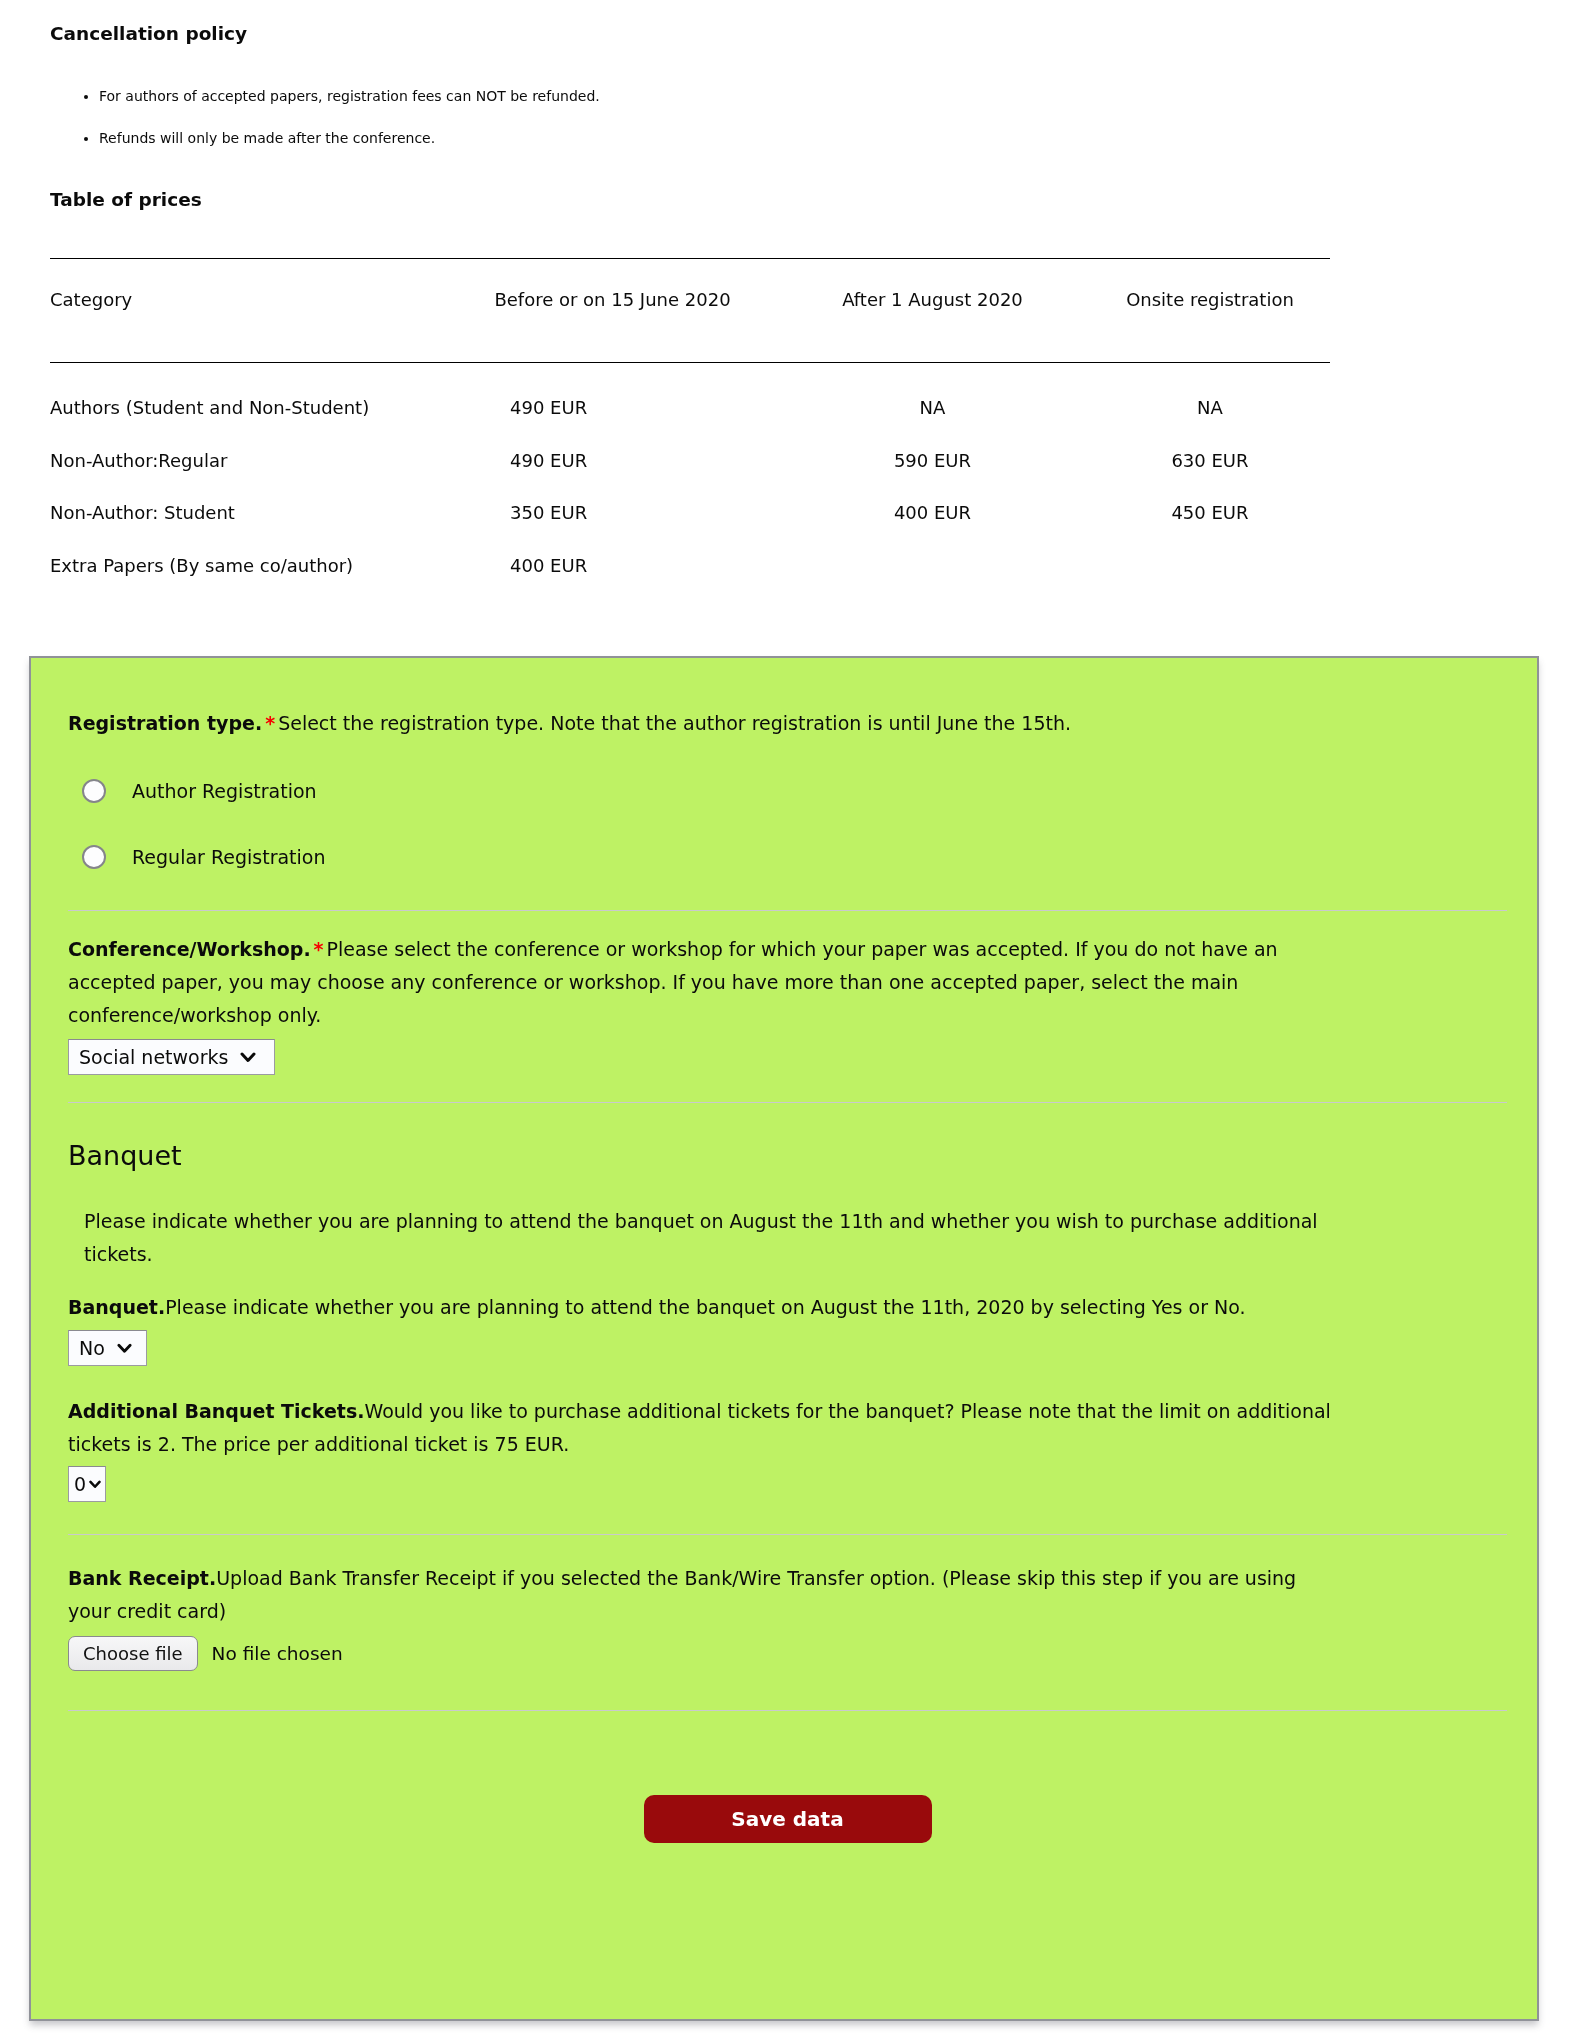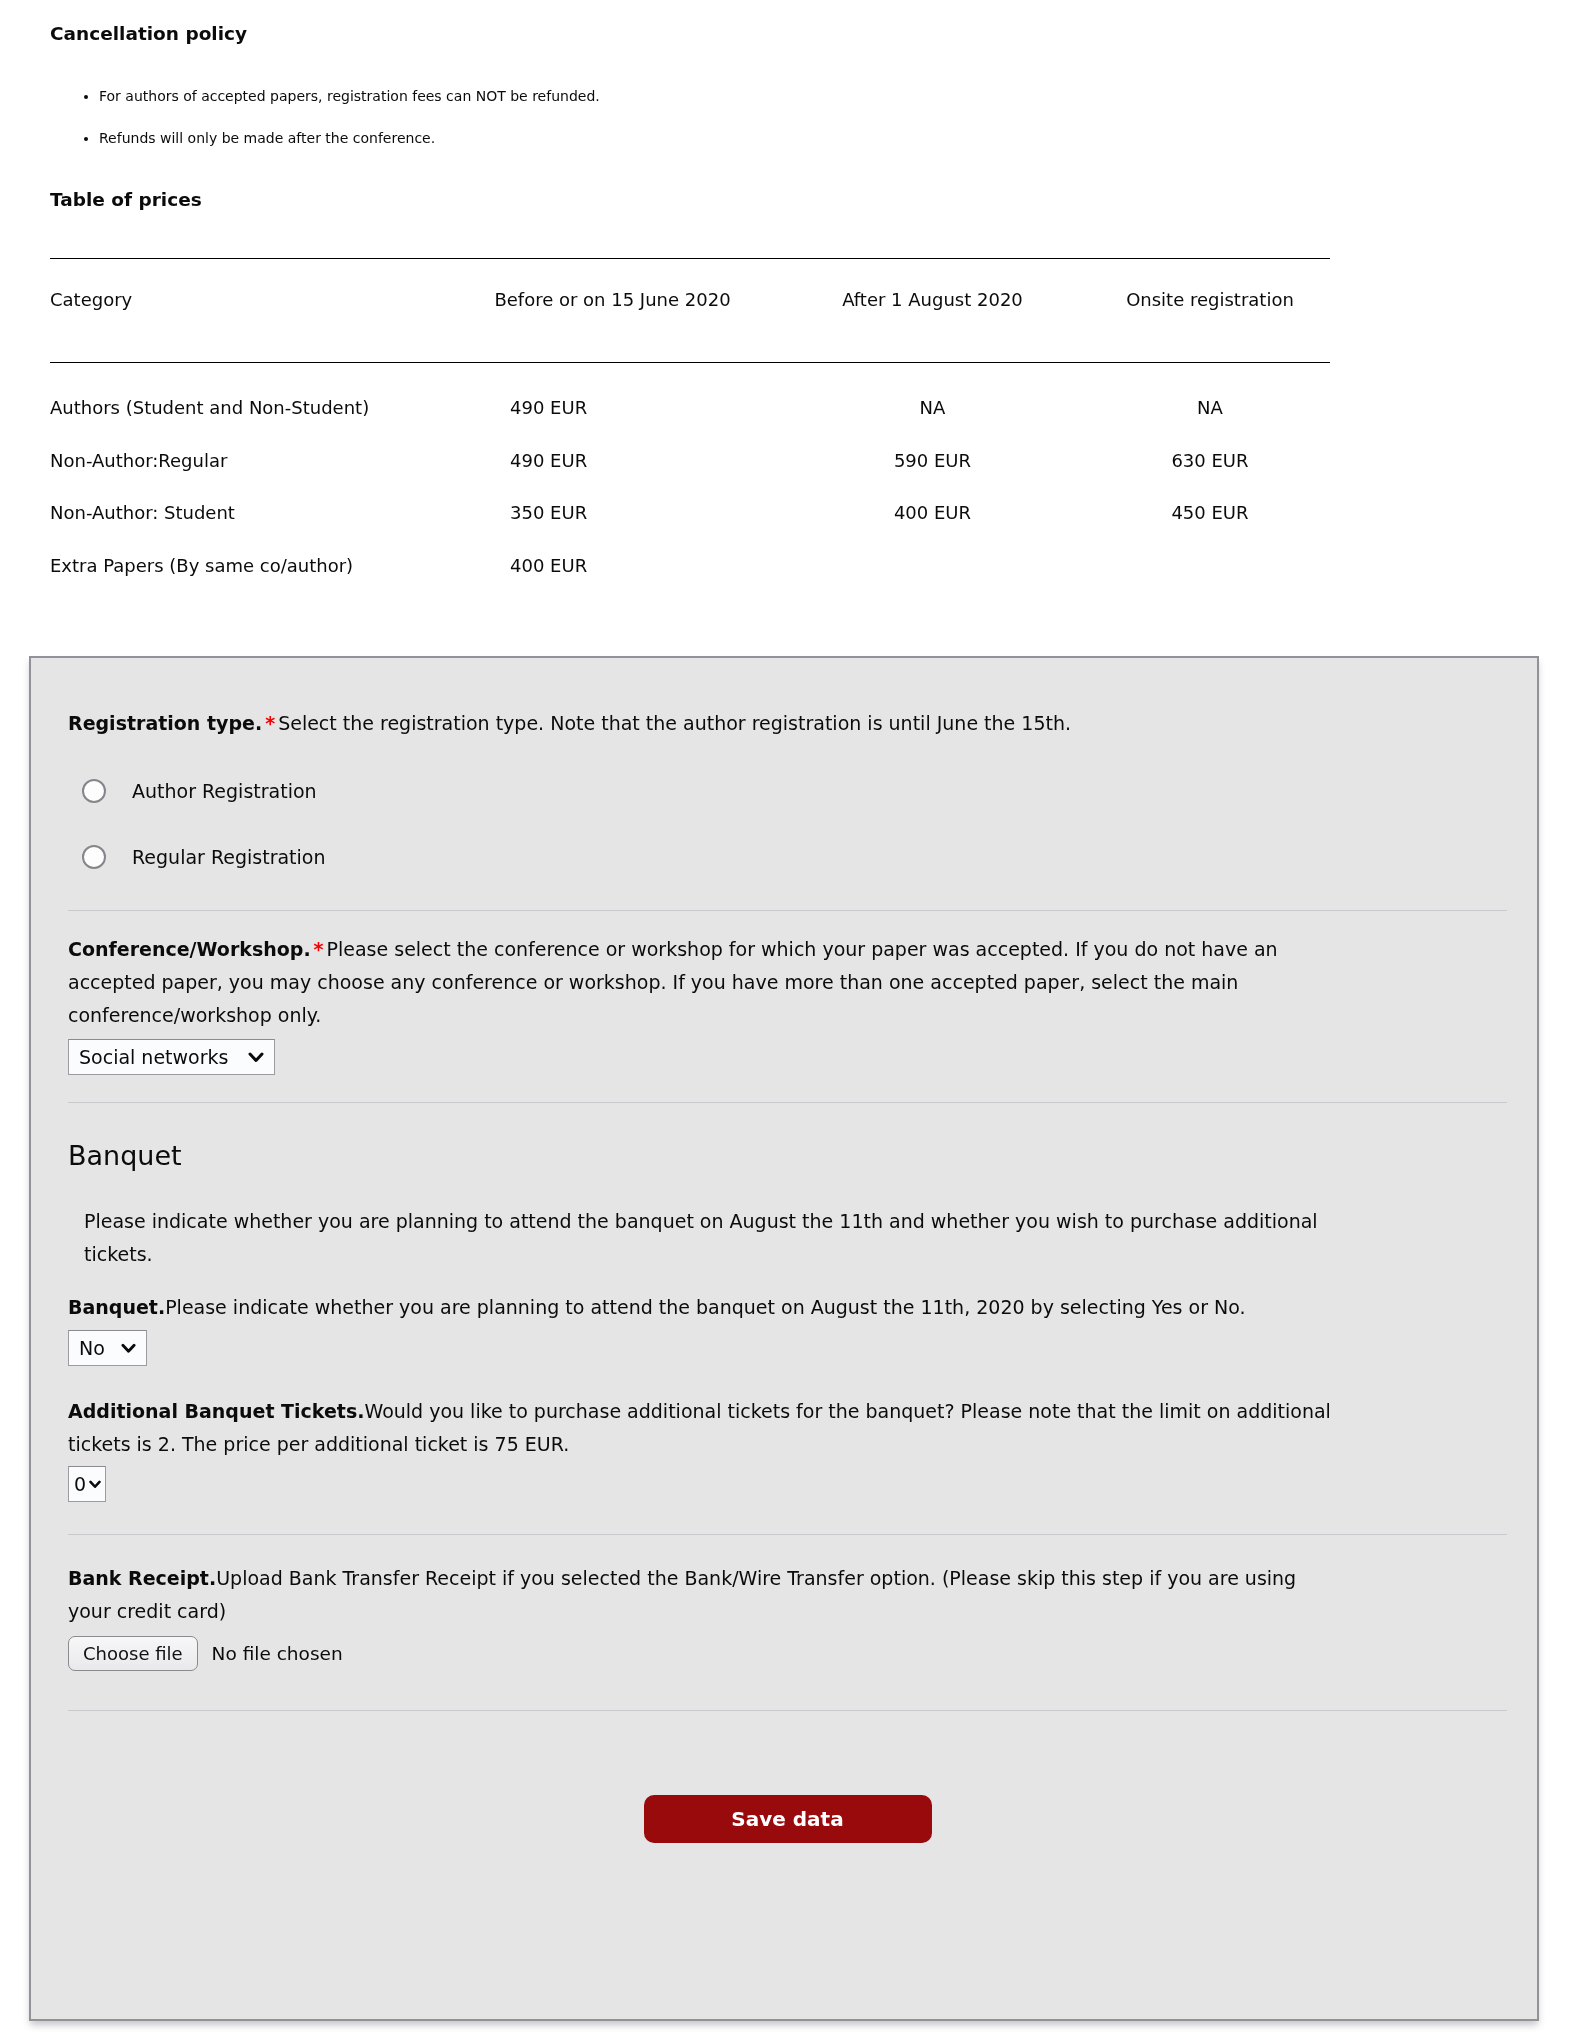--- a/index.html
+++ b/index.html
@@ -25,21 +25,21 @@
   .pt-body { padding-top: 34px; }
   .pt-row { height: 52.5px; align-items: start; }
   .c-cat  { text-align: left; }
   .c-early-h { text-align: center; }
   .c-early { text-align: left; padding-left: 60px; }
   .c-late, .c-onsite { text-align: center; }
 
   
   .panel {
     position: absolute; left: 29px; top: 656px; width: 1510px; height: 1365px;
-    background: #e5e5e5;
+    background: #bef264;
     border: 2px solid #909298;
     box-shadow: 0 5px 7px -1px rgba(70,70,80,0.30);
     padding: 49px 30px 0 37px;
     font-size: 19px;
   }
   .panel p { line-height: 33px; max-width: 1270px; }
   .b { font-weight: bold; }
   .req { color: #f60000; font-weight: bold; padding: 0 3px; }
   .divider { border-top: 1px solid #c9cacd; height: 0; }
 
@@ -47,21 +47,21 @@
   .radio-group { margin-top: 38px; }
   .radio-row { display: flex; align-items: center; height: 26px; margin-bottom: 40px; margin-left: 14px; }
   .radio-circle {
     width: 24px; height: 24px; border-radius: 50%;
     border: 2px solid #85858b; background: #fdfdfe; flex: 0 0 auto;
   }
   .radio-label { margin-left: 26px; line-height: 26px; }
 
   
   .select {
-    display: inline-flex; align-items: center; justify-content: space-between;
+    display: inline-flex; align-items: center; 
     height: 36px; background: #fbfcfe;
     border: 1px solid #9b9ba1; border-top-color: #8a8a90;
     padding: 0 10px; cursor: default;
   }
   .select .chev { display: inline-flex; margin-left: 12px; }
   .select-conference { width: 207px; }
   .select-banquet { width: 79px; }
   .select-tickets { width: 38px; padding: 0 5px; }
   .select-tickets .chev { margin-left: 3px; }
 

